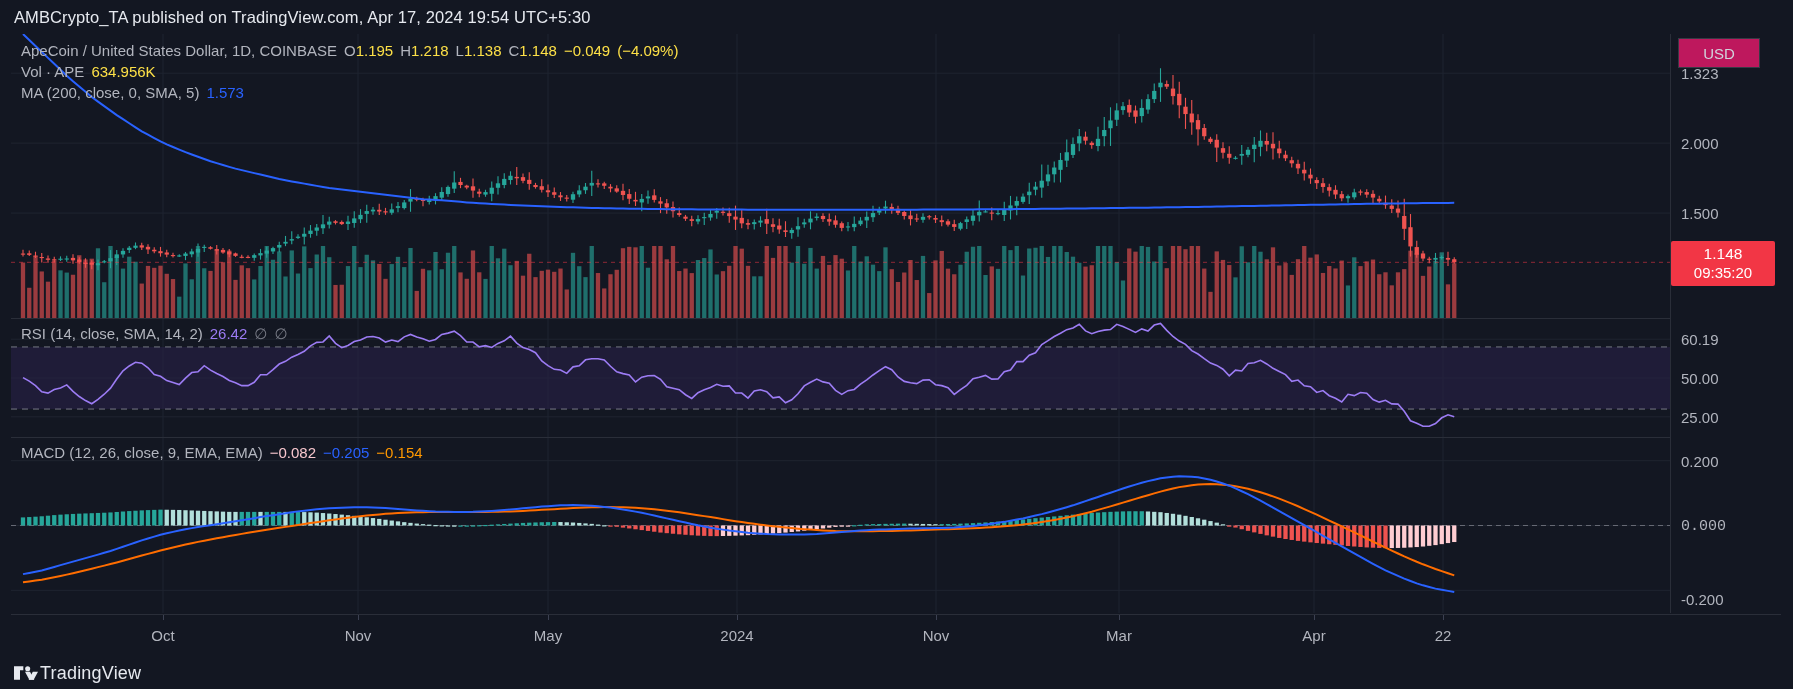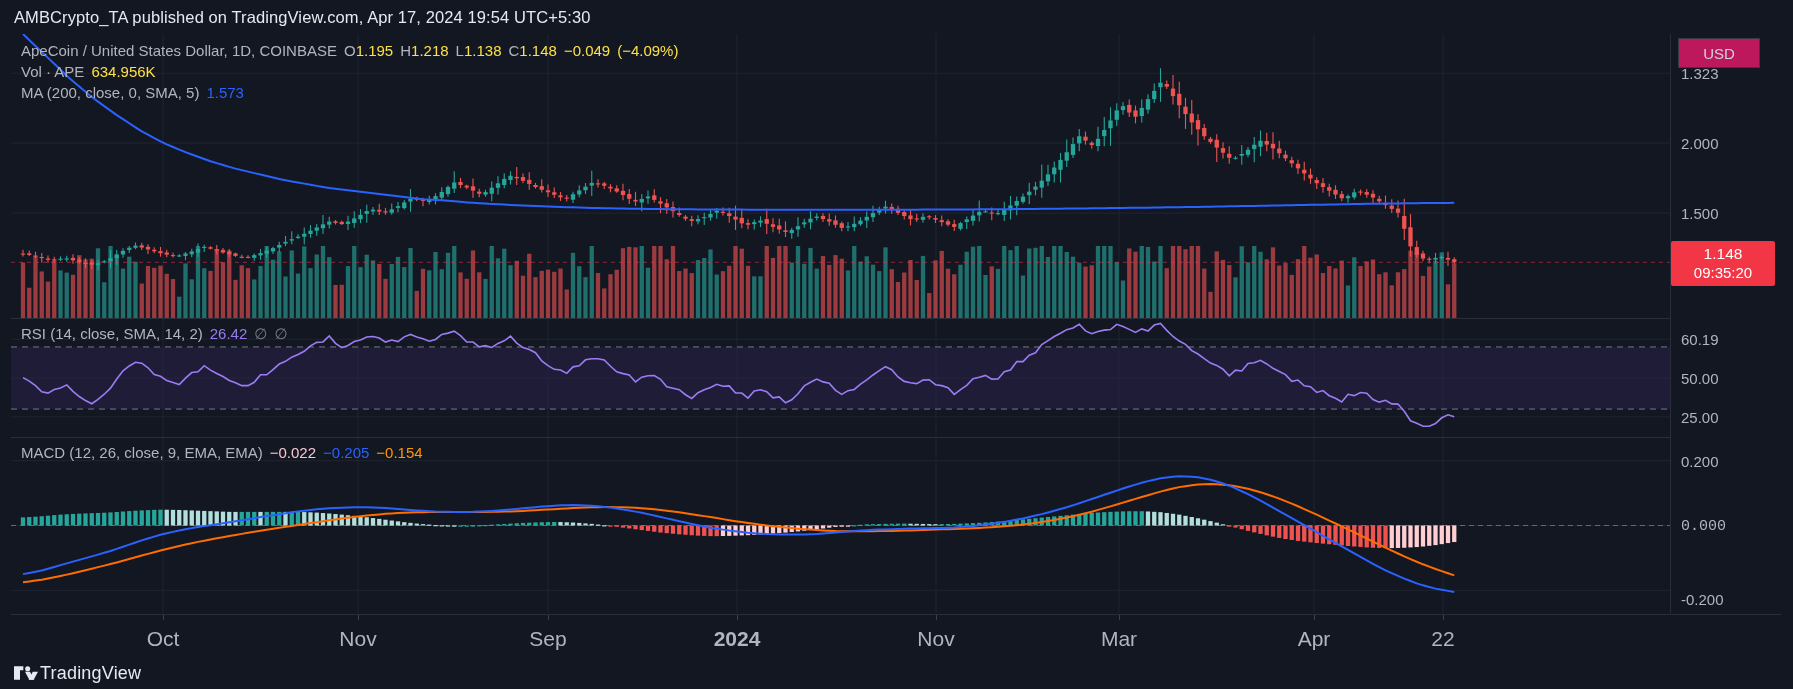--- a/index.html
+++ b/index.html
@@ -151,21 +151,21 @@
     left: 0;
     top: 580px;
     width: 1770px;
     height: 41px;
     border-top: 1px solid #2a2e39;
     background: #131722;
   }
   .time-label {
     position: absolute;
     top: 12px;
-    font-size: 21px;
+    font-size: 15px;
     color: #b2b5be;
     transform: translateX(-50%);
     white-space: nowrap;
   }
   .time-tick {
     position: absolute;
     top: 0;
     width: 1px;
     height: 5px;
     background: #3c4152;
@@ -1185,21 +1185,21 @@
           <rect x="1416.10" y="87.50" width="4.3" height="20.32" fill="#ffcdd2"></rect>
           <rect x="1422.35" y="87.50" width="4.3" height="19.61" fill="#ffcdd2"></rect>
           <rect x="1428.60" y="87.50" width="4.3" height="18.64" fill="#ffcdd2"></rect>
           <rect x="1434.85" y="87.50" width="4.3" height="17.58" fill="#ffcdd2"></rect>
           <rect x="1441.10" y="87.50" width="4.3" height="16.53" fill="#ffcdd2"></rect>
           <path d="M12.00 144.21 L18.25 143.39 L24.50 142.57 L30.75 141.66 L37.00 140.49 L43.25 139.31 L49.50 138.02 L55.75 136.61 L62.00 135.21 L68.25 133.71 L74.50 132.18 L80.75 130.66 L87.00 129.13 L93.25 127.60 L99.50 126.05 L105.75 124.41 L112.00 122.76 L118.25 121.07 L124.50 119.30 L130.75 117.54 L137.00 115.86 L143.25 114.22 L149.50 112.57 L155.75 111.04 L162.00 109.51 L168.25 108.00 L174.50 106.59 L180.75 105.18 L187.00 103.87 L193.25 102.70 L199.50 101.52 L205.75 100.35 L212.00 99.17 L218.25 98.00 L224.50 96.93 L230.75 95.87 L237.00 94.81 L243.25 93.76 L249.50 92.70 L255.75 91.69 L262.00 90.75 L268.25 89.81 L274.50 88.87 L280.75 87.93 L287.00 86.99 L293.25 86.05 L299.50 85.11 L305.75 84.17 L312.00 83.23 L318.25 82.29 L324.50 81.39 L330.75 80.57 L337.00 79.74 L343.25 78.99 L349.50 78.29 L355.75 77.58 L362.00 76.97 L368.25 76.39 L374.50 75.81 L380.75 75.46 L387.00 75.11 L393.25 74.79 L399.50 74.56 L405.75 74.32 L412.00 74.15 L418.25 74.03 L424.50 73.91 L430.75 73.89 L437.00 73.89 L443.25 73.89 L449.50 73.89 L455.75 73.89 L462.00 73.89 L468.25 73.89 L474.50 73.89 L480.75 73.83 L487.00 73.71 L493.25 73.59 L499.50 73.39 L505.75 73.15 L512.00 72.92 L518.25 72.57 L524.50 72.22 L530.75 71.86 L537.00 71.51 L543.25 71.16 L549.50 70.81 L555.75 70.45 L562.00 70.10 L568.25 69.83 L574.50 69.60 L580.75 69.36 L587.00 69.24 L593.25 69.12 L599.50 69.05 L605.75 69.17 L612.00 69.29 L618.25 69.50 L624.50 69.86 L630.75 70.21 L637.00 70.72 L643.25 71.31 L649.50 71.89 L655.75 72.70 L662.00 73.52 L668.25 74.36 L674.50 75.30 L680.75 76.24 L687.00 77.18 L693.25 78.12 L699.50 79.06 L705.75 80.07 L712.00 81.13 L718.25 82.19 L724.50 83.14 L730.75 84.08 L737.00 85.01 L743.25 85.83 L749.50 86.65 L755.75 87.43 L762.00 88.14 L768.25 88.84 L774.50 89.47 L780.75 90.06 L787.00 90.65 L793.25 91.14 L799.50 91.61 L805.75 92.07 L812.00 92.42 L818.25 92.77 L824.50 93.05 L830.75 93.16 L837.00 93.28 L843.25 93.33 L849.50 93.33 L855.75 93.33 L862.00 93.24 L868.25 93.12 L874.50 93.00 L880.75 92.89 L887.00 92.77 L893.25 92.62 L899.50 92.38 L905.75 92.15 L912.00 91.91 L918.25 91.68 L924.50 91.44 L930.75 91.30 L937.00 91.18 L943.25 91.06 L949.50 90.83 L955.75 90.59 L962.00 90.33 L968.25 89.98 L974.50 89.62 L980.75 89.21 L987.00 88.74 L993.25 88.27 L999.50 87.72 L1005.75 87.13 L1012.00 86.54 L1018.25 85.73 L1024.50 84.90 L1030.75 84.03 L1037.00 82.97 L1043.25 81.92 L1049.50 80.75 L1055.75 79.46 L1062.00 78.17 L1068.25 76.71 L1074.50 75.18 L1080.75 73.66 L1087.00 71.91 L1093.25 70.15 L1099.50 68.36 L1105.75 66.48 L1112.00 64.61 L1118.25 62.73 L1124.50 60.85 L1130.75 58.97 L1137.00 57.17 L1143.25 55.40 L1149.50 53.64 L1155.75 52.09 L1162.00 50.57 L1168.25 49.12 L1174.50 48.18 L1180.75 47.24 L1187.00 46.58 L1193.25 46.34 L1199.50 46.11 L1205.75 46.31 L1212.00 46.78 L1218.25 47.25 L1224.50 48.33 L1230.75 49.51 L1237.00 50.75 L1243.25 52.51 L1249.50 54.27 L1255.75 56.20 L1262.00 58.43 L1268.25 60.66 L1274.50 63.10 L1280.75 65.68 L1287.00 68.27 L1293.25 71.05 L1299.50 73.87 L1305.75 76.69 L1312.00 79.63 L1318.25 82.57 L1324.50 85.50 L1330.75 88.44 L1337.00 91.38 L1343.25 94.38 L1349.50 97.43 L1355.75 100.49 L1362.00 103.54 L1368.25 106.59 L1374.50 109.64 L1380.75 112.58 L1387.00 115.52 L1393.25 118.39 L1399.50 121.09 L1405.75 123.79 L1412.00 126.31 L1418.25 128.66 L1424.50 131.01 L1430.75 133.18 L1437.00 135.29 L1443.25 137.41 " fill="none" stroke="#ff6d00" stroke-width="2"></path>
           <path d="M12.00 136.11 L18.25 134.94 L24.50 133.76 L30.75 132.45 L37.00 130.68 L43.25 128.92 L49.50 127.16 L55.75 125.40 L62.00 123.64 L68.25 121.87 L74.50 120.11 L80.75 118.35 L87.00 116.59 L93.25 114.83 L99.50 112.99 L105.75 110.88 L112.00 108.76 L118.25 106.65 L124.50 104.54 L130.75 102.42 L137.00 100.47 L143.25 98.59 L149.50 96.71 L155.75 95.27 L162.00 93.86 L168.25 92.49 L174.50 91.31 L180.75 90.14 L187.00 89.06 L193.25 88.12 L199.50 87.18 L205.75 86.24 L212.00 85.30 L218.25 84.36 L224.50 83.32 L230.75 82.26 L237.00 81.20 L243.25 80.15 L249.50 79.09 L255.75 78.07 L262.00 77.14 L268.25 76.20 L274.50 75.26 L280.75 74.32 L287.00 73.38 L293.25 72.64 L299.50 71.93 L305.75 71.25 L312.00 70.78 L318.25 70.31 L324.50 69.92 L330.75 69.69 L337.00 69.45 L343.25 69.35 L349.50 69.35 L355.75 69.35 L362.00 69.54 L368.25 69.78 L374.50 70.03 L380.75 70.50 L387.00 70.97 L393.25 71.44 L399.50 71.91 L405.75 72.38 L412.00 72.78 L418.25 73.14 L424.50 73.49 L430.75 73.66 L437.00 73.77 L443.25 73.89 L449.50 73.89 L455.75 73.89 L462.00 73.83 L468.25 73.59 L474.50 73.36 L480.75 73.00 L487.00 72.53 L493.25 72.06 L499.50 71.51 L505.75 70.92 L512.00 70.33 L518.25 69.74 L524.50 69.16 L530.75 68.60 L537.00 68.13 L543.25 67.66 L549.50 67.35 L555.75 67.23 L562.00 67.12 L568.25 67.25 L574.50 67.49 L580.75 67.72 L587.00 68.29 L593.25 68.88 L599.50 69.53 L605.75 70.47 L612.00 71.41 L618.25 72.45 L624.50 73.63 L630.75 74.80 L637.00 76.14 L643.25 77.55 L649.50 78.96 L655.75 80.36 L662.00 81.77 L668.25 83.18 L674.50 84.59 L680.75 86.00 L687.00 87.32 L693.25 88.49 L699.50 89.67 L705.75 90.69 L712.00 91.63 L718.25 92.57 L724.50 93.31 L730.75 94.01 L737.00 94.69 L743.25 95.16 L749.50 95.63 L755.75 96.01 L762.00 96.25 L768.25 96.48 L774.50 96.57 L780.75 96.57 L787.00 96.57 L793.25 96.38 L799.50 96.14 L805.75 95.89 L812.00 95.42 L818.25 94.95 L824.50 94.48 L830.75 94.01 L837.00 93.54 L843.25 93.07 L849.50 92.60 L855.75 92.13 L862.00 91.85 L868.25 91.61 L874.50 91.38 L880.75 91.14 L887.00 90.91 L893.25 90.71 L899.50 90.59 L905.75 90.47 L912.00 90.35 L918.25 90.24 L924.50 90.12 L930.75 89.91 L937.00 89.68 L943.25 89.44 L949.50 88.97 L955.75 88.50 L962.00 87.97 L968.25 87.27 L974.50 86.56 L980.75 85.74 L987.00 84.80 L993.25 83.86 L999.50 82.75 L1005.75 81.57 L1012.00 80.40 L1018.25 78.99 L1024.50 77.59 L1030.75 76.12 L1037.00 74.48 L1043.25 72.84 L1049.50 71.08 L1055.75 69.20 L1062.00 67.33 L1068.25 65.28 L1074.50 63.17 L1080.75 61.05 L1087.00 58.94 L1093.25 56.82 L1099.50 54.71 L1105.75 52.60 L1112.00 50.48 L1118.25 48.47 L1124.50 46.59 L1130.75 44.71 L1137.00 43.14 L1143.25 41.73 L1149.50 40.32 L1155.75 39.55 L1162.00 38.84 L1168.25 38.27 L1174.50 38.51 L1180.75 38.74 L1187.00 39.34 L1193.25 40.52 L1199.50 41.69 L1205.75 43.45 L1212.00 45.57 L1218.25 47.68 L1224.50 50.41 L1230.75 53.23 L1237.00 56.10 L1243.25 59.39 L1249.50 62.68 L1255.75 66.05 L1262.00 69.57 L1268.25 73.09 L1274.50 76.62 L1280.75 80.14 L1287.00 83.66 L1293.25 87.19 L1299.50 90.71 L1305.75 94.24 L1312.00 97.76 L1318.25 101.28 L1324.50 104.81 L1330.75 108.33 L1337.00 111.86 L1343.25 115.38 L1349.50 118.90 L1355.75 122.43 L1362.00 125.76 L1368.25 129.05 L1374.50 132.32 L1380.75 135.14 L1387.00 137.96 L1393.25 140.65 L1399.50 143.00 L1405.75 145.35 L1412.00 147.33 L1418.25 148.98 L1424.50 150.62 L1430.75 151.82 L1437.00 152.88 L1443.25 153.94 " fill="none" stroke="#2962ff" stroke-width="2"></path>
         </svg>
       <div class="legend" id="legend-macd">
         <span class="row">
-          <span class="ttl">MACD (12, 26, close, 9, EMA, EMA)</span><span class="gap"></span><span class="val-pink">−0.022</span><span class="gap"></span><span class="val-blue">−0.205</span><span class="gap"></span><span class="val-orange">−0.154</span>
+          <span class="ttl">MACD (12, 26, close, 9, EMA, EMA)</span><span class="gap"></span><span class="val-pink">−0.082</span><span class="gap"></span><span class="val-blue">−0.205</span><span class="gap"></span><span class="val-orange">−0.154</span>
         </span>
       </div>
     </div>
 
     <div class="pane-sep" style="top:284px"></div>
     <div class="pane-sep" style="top:403px"></div>
   </div>
 
   <div class="price-scale">
     <div class="usd-badge">USD</div>
@@ -1219,23 +1219,23 @@
       <div class="t2">09:35:20</div>
     </div>
   </div>
 
   <div class="time-scale" id="time-scale">
       <div class="time-tick" style="left: 152px;"></div>
       <div class="time-label" style="left: 152px;">Oct</div>
       <div class="time-tick" style="left: 347px;"></div>
       <div class="time-label" style="left: 347px;">Nov</div>
       <div class="time-tick" style="left: 537px;"></div>
-      <div class="time-label" style="left: 537px;">Sep</div>
+      <div class="time-label" style="left: 537px;">May</div>
       <div class="time-tick" style="left: 726px;"></div>
-      <div class="time-label" style="left: 726px; font-weight: bold;">2024</div>
+      <div class="time-label" style="left: 726px;">2024</div>
       <div class="time-tick" style="left: 925px;"></div>
       <div class="time-label" style="left: 925px;">Nov</div>
       <div class="time-tick" style="left: 1108px;"></div>
       <div class="time-label" style="left: 1108px;">Mar</div>
       <div class="time-tick" style="left: 1303px;"></div>
       <div class="time-label" style="left: 1303px;">Apr</div>
       <div class="time-tick" style="left: 1432px;"></div>
       <div class="time-label" style="left: 1432px;">22</div>
     </div>
 </div>

